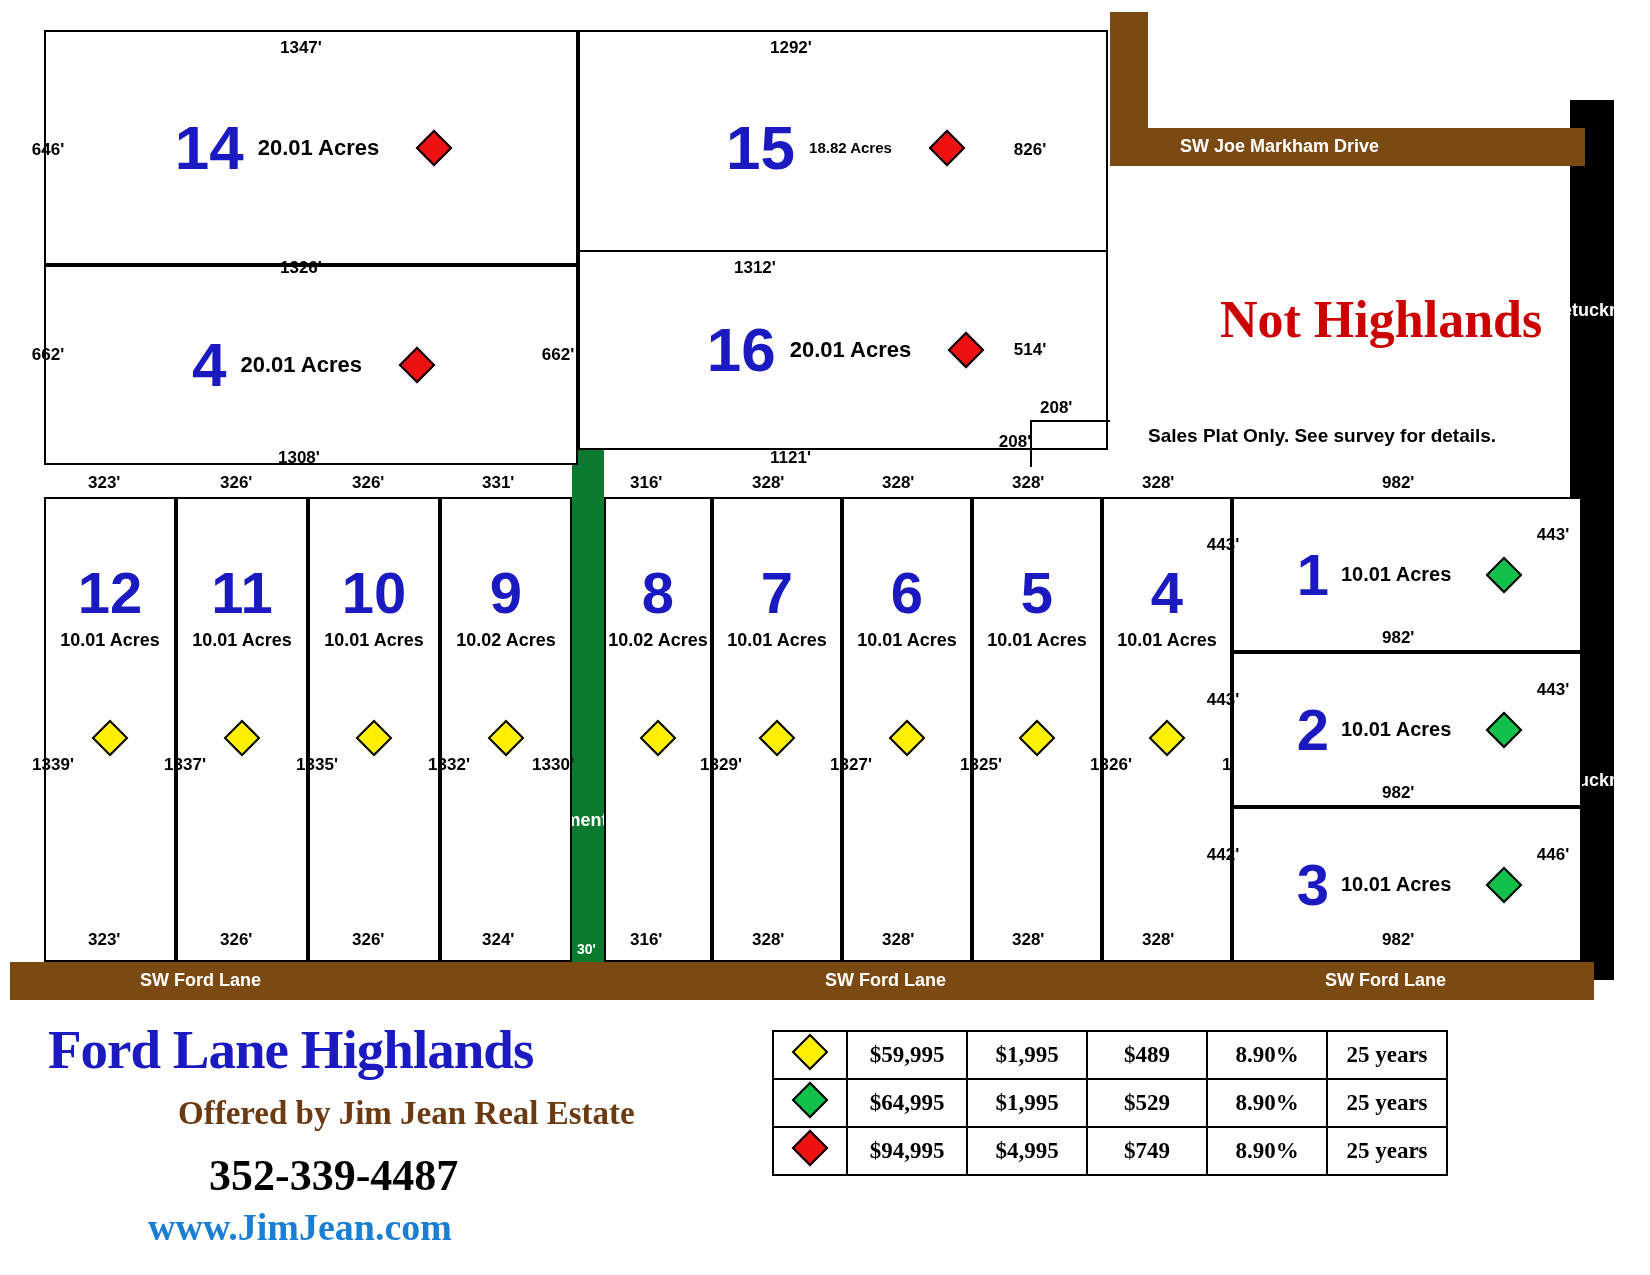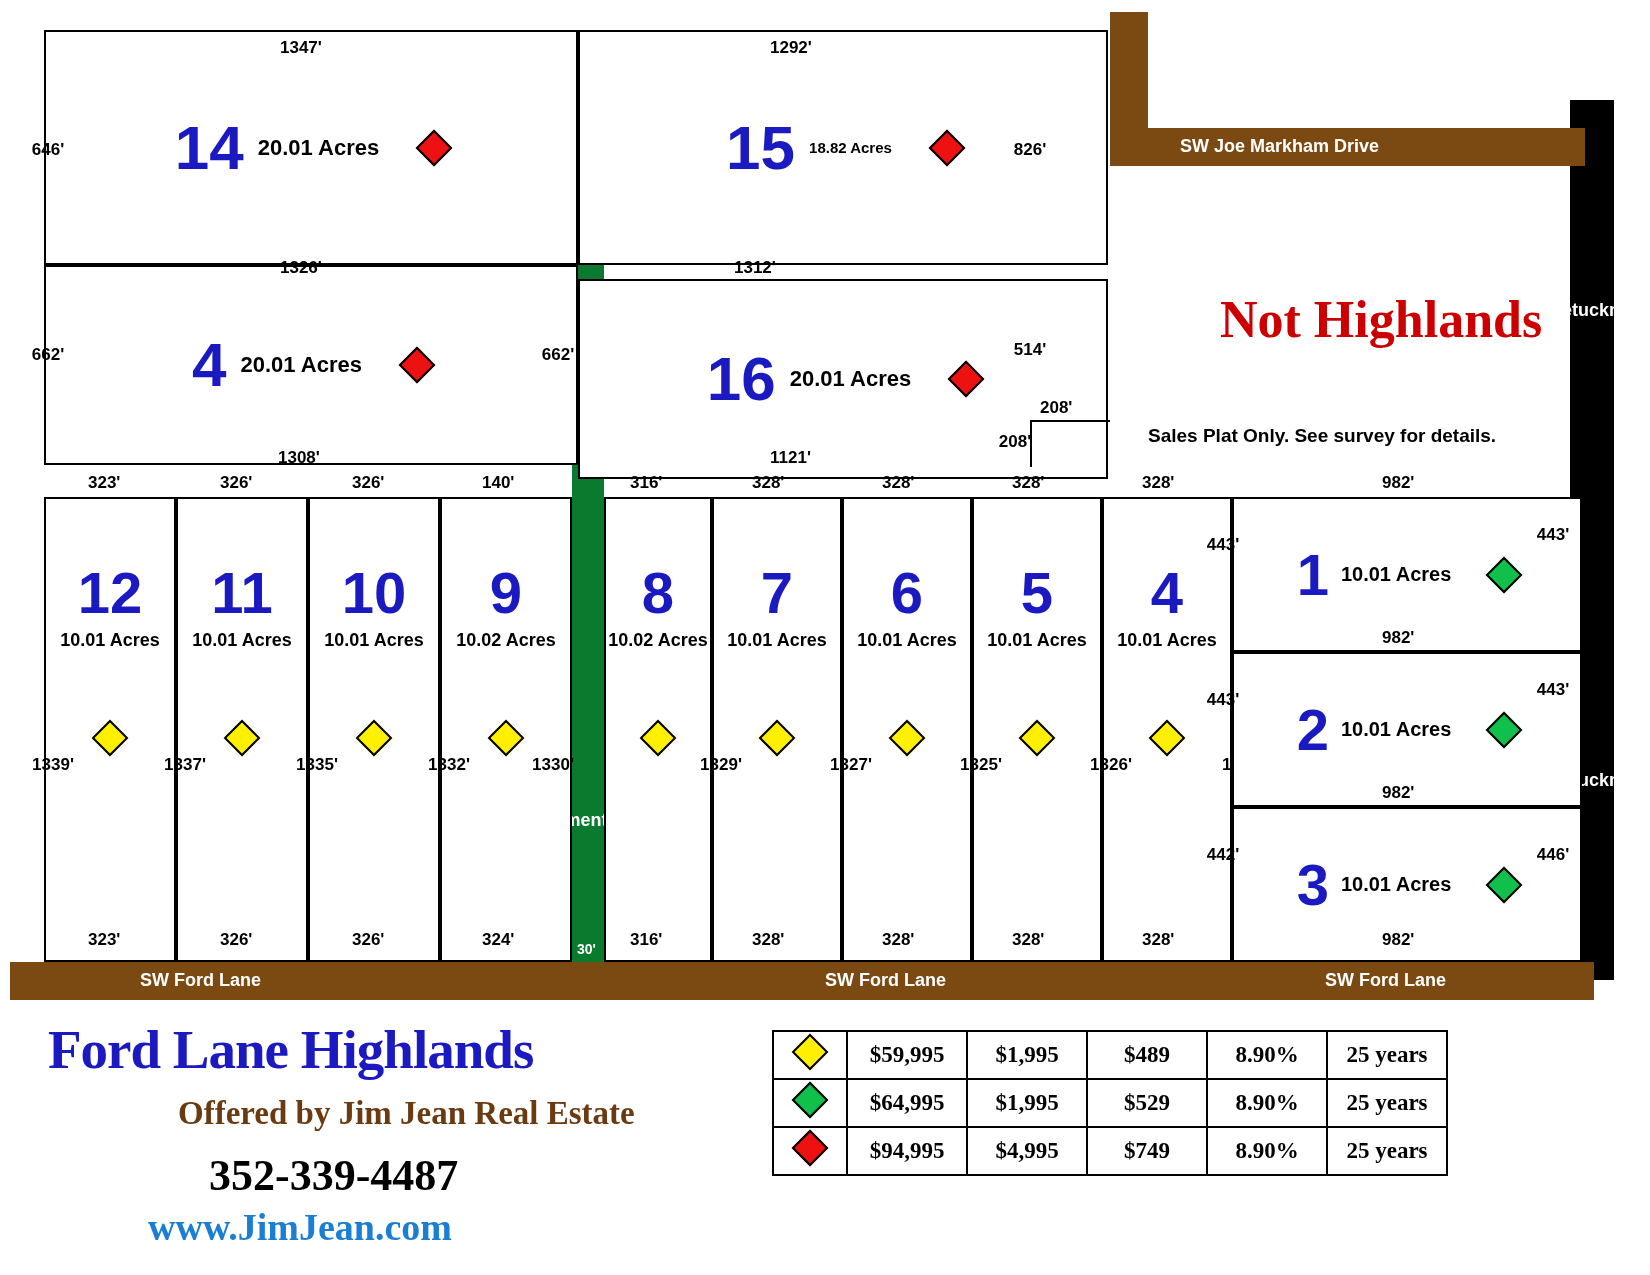--- a/index.html
+++ b/index.html
@@ -199,21 +199,21 @@
     <span class="lotnum" style="font-size:62px;">4</span>
     <span class="acres" style="font-size:22px; margin-left:14px;">20.01 Acres</span>
     <span class="diamond red" style="margin-left:42px;"></span>
   </div>
   <div class="abs dim" style="left:280px; top:258px;">1326'</div>
   <div class="abs" style="left:18px; top:345px; width:60px; text-align:center;">
     <span class="dimv">662'</span>
   </div>
   <div class="abs dim" style="left:278px; top:448px;">1308'</div>
 
-  <div class="lot" style="left:578px; top:279px; width:530px; height:200px;">
+  <div class="lot" style="left:578px; top:250px; width:530px; height:200px;">
     <span class="lotnum" style="font-size:62px;">16</span>
     <span class="acres" style="font-size:22px; margin-left:14px;">20.01 Acres</span>
     <span class="diamond red" style="margin-left:42px;"></span>
   </div>
   <div class="abs dim" style="left:734px; top:258px;">1312'</div>
   <div class="abs" style="left:528px; top:345px; width:60px; text-align:center;">
     <span class="dimv">662'</span>
   </div>
   <div class="abs" style="left:1000px; top:340px; width:60px; text-align:center;">
     <span class="dimv">514'</span>
@@ -264,21 +264,21 @@
   <div class="abs" style="left:292px; top:755px; width:50px; text-align:center;">
     <span class="dimv">1335'</span>
   </div>
   <div class="abs dim" style="left:352px; top:930px;">326'</div>
 
   <div class="lot" style="left:440px; top:497px; width:132px; height:465px; flex-direction:column; justify-content:flex-start; padding-top:65px;">
     <span class="lotnum" style="font-size:58px;">9</span>
     <span class="acres" style="font-size:18px; margin-top:8px;">10.02 Acres</span>
     <span class="diamond yellow" style="margin-top:74px;"></span>
   </div>
-  <div class="abs dim" style="left:482px; top:473px;">140'</div>
+  <div class="abs dim" style="left:482px; top:473px;">331'</div>
   <div class="abs" style="left:424px; top:755px; width:50px; text-align:center;">
     <span class="dimv">1332'</span>
   </div>
   <div class="abs" style="left:528px; top:755px; width:50px; text-align:center;">
     <span class="dimv">1330'</span>
   </div>
   <div class="abs dim" style="left:482px; top:930px;">324'</div>
 
   <div class="lot" style="left:604px; top:497px; width:108px; height:465px; flex-direction:column; justify-content:flex-start; padding-top:65px;">
     <span class="lotnum" style="font-size:58px;">8</span>

